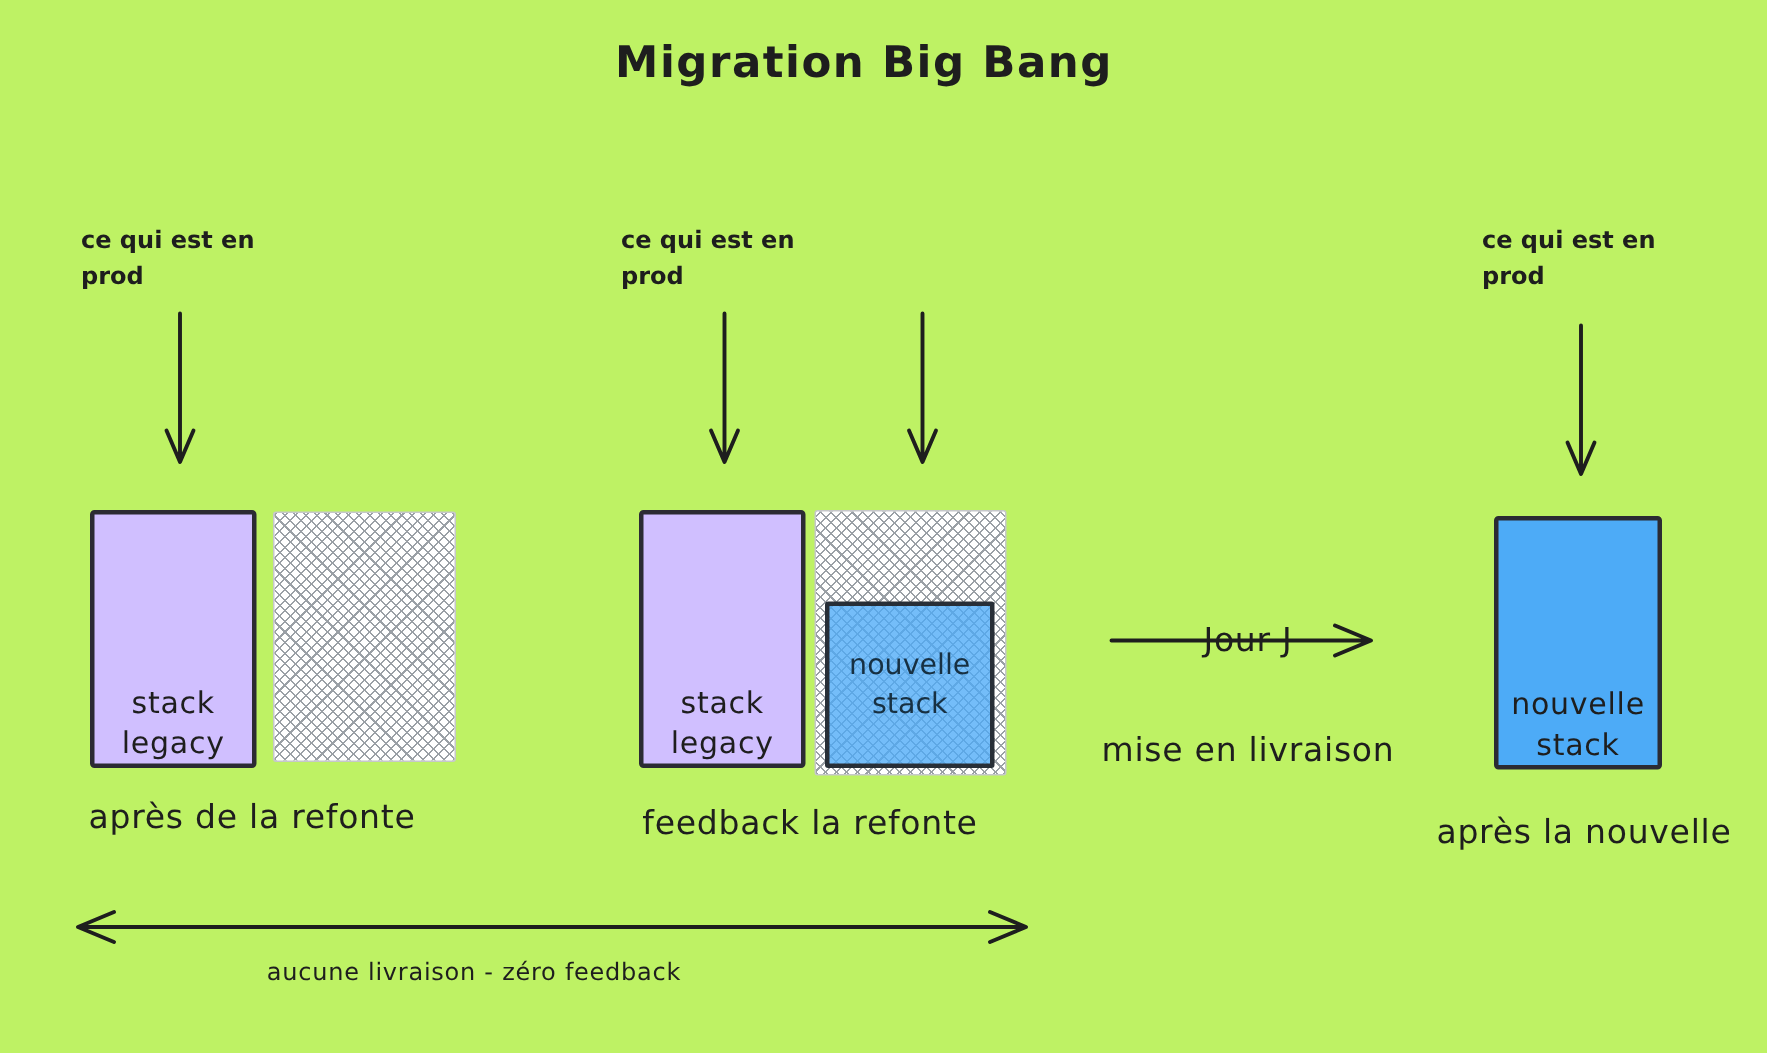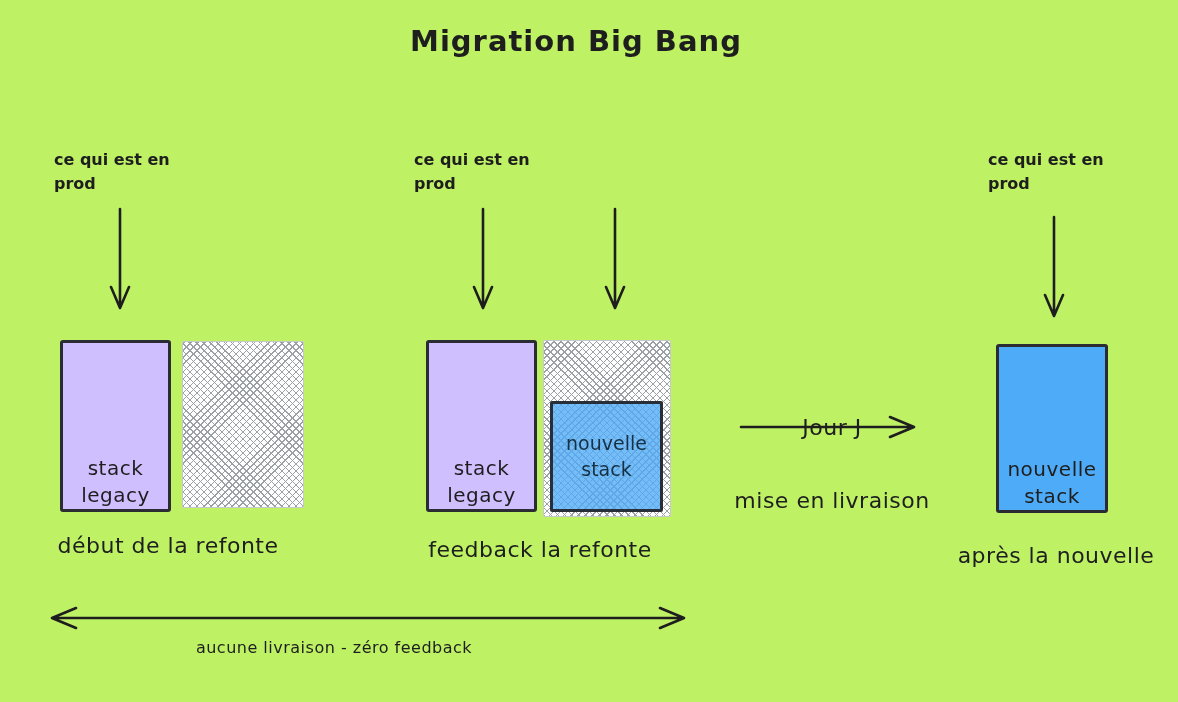--- a/index.html
+++ b/index.html
@@ -82,21 +82,21 @@
   <svg class="arrow-svg" style="left:106px;top:206px" width="28" height="110" viewBox="0 0 28 110">
     <path d="M14 3 L14 100 M5 81 L14 102 L23 81"></path>
   </svg>
 
   <div class="box box-legacy" style="left:60px;top:340px;width:111px;height:172px">
     <span>stack legacy</span>
   </div>
 
   <div class="box box-hatch" style="left:182px;top:341px;width:122px;height:167px"></div>
 
-  <div class="caption" style="left:168px;top:533px">début de la refonte</div>
+  <div class="caption" style="left:168px;top:533px">après de la refonte</div>
 
   <div class="annotation" style="left:477px;top:148px">ce qui est en prod</div>
 
 
   <svg class="arrow-svg" style="left:469px;top:206px" width="28" height="110" viewBox="0 0 28 110">
     <path d="M14 3 L14 100 M5 81 L14 102 L23 81"></path>
   </svg>
 
   <svg class="arrow-svg" style="left:601px;top:206px" width="28" height="110" viewBox="0 0 28 110">
     <path d="M14 3 L14 100 M5 81 L14 102 L23 81"></path>
@@ -131,15 +131,15 @@
   <div class="box box-new-final" style="left:996px;top:344px;width:112px;height:169px">
     <span>nouvelle stack</span>
   </div>
 
   <div class="caption" style="left:1056px;top:543px">après la nouvelle</div>
 
   <svg class="arrow-svg" style="left:46px;top:603px" width="644" height="30" viewBox="0 0 644 30">
     <path d="M8 15 L636 15 M30 5 L6 15 L30 25 M614 5 L638 15 L614 25"></path>
   </svg>
 
-  <div class="timeline-note" style="left:334px;top:638px">aucune livraison - zéro feedback</div>
+  <div class="timeline-note" style="left:316px;top:638px">aucune livraison - zéro feedback</div>
 
 </div>
 
 </body></html>

